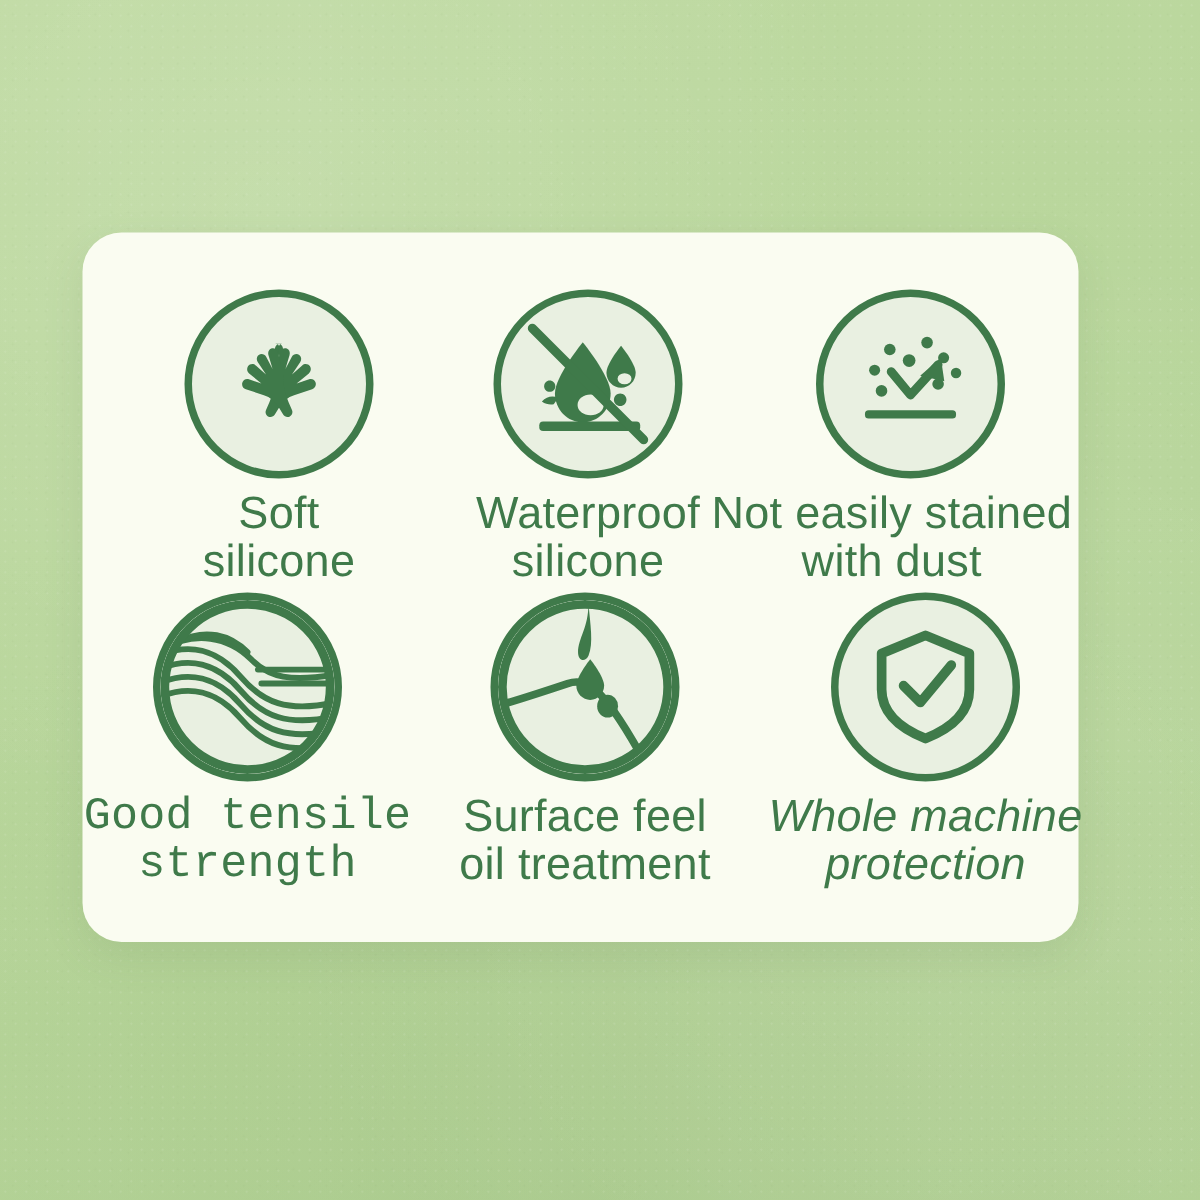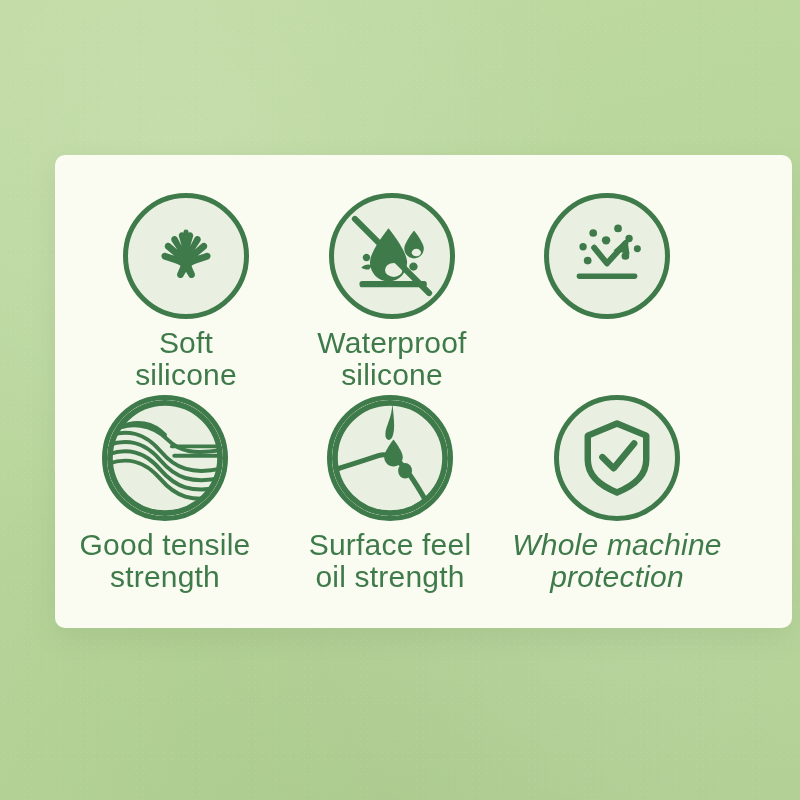--- a/index.html
+++ b/index.html
@@ -35,24 +35,24 @@
       radial-gradient(rgba(255,255,255,.35) .6px, rgba(255,255,255,0) .7px),
       radial-gradient(rgba(140,170,115,.30) .6px, rgba(255,255,255,0) .7px);
     background-size: 7px 7px, 11px 11px;
     background-position: 0 0, 3px 4px;
   }
 
   #card {
     position: absolute;
     left: 55px;
     top: 155px;
-    width: 737px;
+    width: 664px;
     height: 473px;
     background: #fafcf1;
-    border-radius: 10px;
+    border-radius: 26px;
     box-shadow: 0 10px 26px rgba(95,125,75,0.13);
   }
 
   .grid {
     position: absolute;
     inset: 0;
   }
 
   .cell {
     position: absolute;
@@ -88,21 +88,21 @@
 
   
   .c1 { left: 16px;  top: 38px; }
   .c2 { left: 222px; top: 38px; }
   .c3 { left: 437px; top: 38px; }
   .c4 { left: -5px;  top: 240px; }
   .c5 { left: 220px; top: 240px; }
   .c6 { left: 447px; top: 240px; }
 
   .c3 .caption { width: 280px; margin-left: -25px; }
-  .c4 .caption { width: 260px; }
+  .c4 .caption { width: 260px; font-family: Liberation Mono, monospace; }
   .c5 .caption { width: 260px; }
   .c6 .caption { width: 260px; font-style: italic; }
 </style>
 </head>
 <body>
 
 <div id="stage">
   <div id="grain"></div>
 
   <div id="card">
@@ -160,20 +160,22 @@
               <circle cx="83" cy="42" r="3.8"></circle>
               <circle cx="29" cy="55" r="4.2"></circle>
               <circle cx="70" cy="50" r="4.2"></circle>
 
               <path d="M36 41 L50 58 L70 36" fill="none" stroke="#3f7a4a" stroke-width="6.4" stroke-linecap="round" stroke-linejoin="round"></path>
               <path d="M72 31 L74.5 48 L57 44 Z"></path>
               <rect x="17" y="69" width="66" height="6" rx="2.6"></rect>
             </g>
           </svg>
         </div>
+        <div class="caption">Not easily stained
+with dust</div>
       </div>
 
       <div class="cell c4">
         <div class="badge">
           <svg width="126" height="126" viewBox="0 0 100 100" aria-hidden="true">
             <defs>
               <clipPath id="clipRound4">
                   <circle cx="50" cy="50" r="49"></circle>
                 </clipPath>
             </defs>
@@ -212,21 +214,21 @@
               <path d="M52 2 C 52 16, 46 22, 46 30 C 46 35, 50 36, 52 32 C 55 25, 53 14, 52 2Z" fill="#3f7a4a"></path>
 
               <path d="M53 34 c0 0 -8 10 -8 15.2 0 4.6 3.6 8.2 8 8.2s8-3.6 8-8.2C61 44 53 34 53 34z" fill="#3f7a4a"></path>
 
               <ellipse cx="63" cy="61" rx="6" ry="6.6" fill="#3f7a4a"></ellipse>
             </g>
             <circle cx="50" cy="50" r="47.5" fill="none" stroke="#3f7a4a" stroke-width="5"></circle>
           </svg>
         </div>
         <div class="caption">Surface feel
-oil strength</div>
+oil treatment</div>
       </div>
 
       <div class="cell c6">
         <div class="badge">
           <svg width="86" height="86" viewBox="0 0 100 100" aria-hidden="true">
             <path d="M50 10 L84 24 V52 c0 18-14 30-34 38 C30 82 16 70 16 52 V24 Z" fill="none" stroke="#3f7a4a" stroke-width="7.5" stroke-linejoin="round" stroke-linecap="round"></path>
             <path d="M33 49 L46 62 L70 33" fill="none" stroke="#3f7a4a" stroke-width="7.5" stroke-linecap="round" stroke-linejoin="round"></path>
           </svg>
         </div>
         <div class="caption">Whole machine

